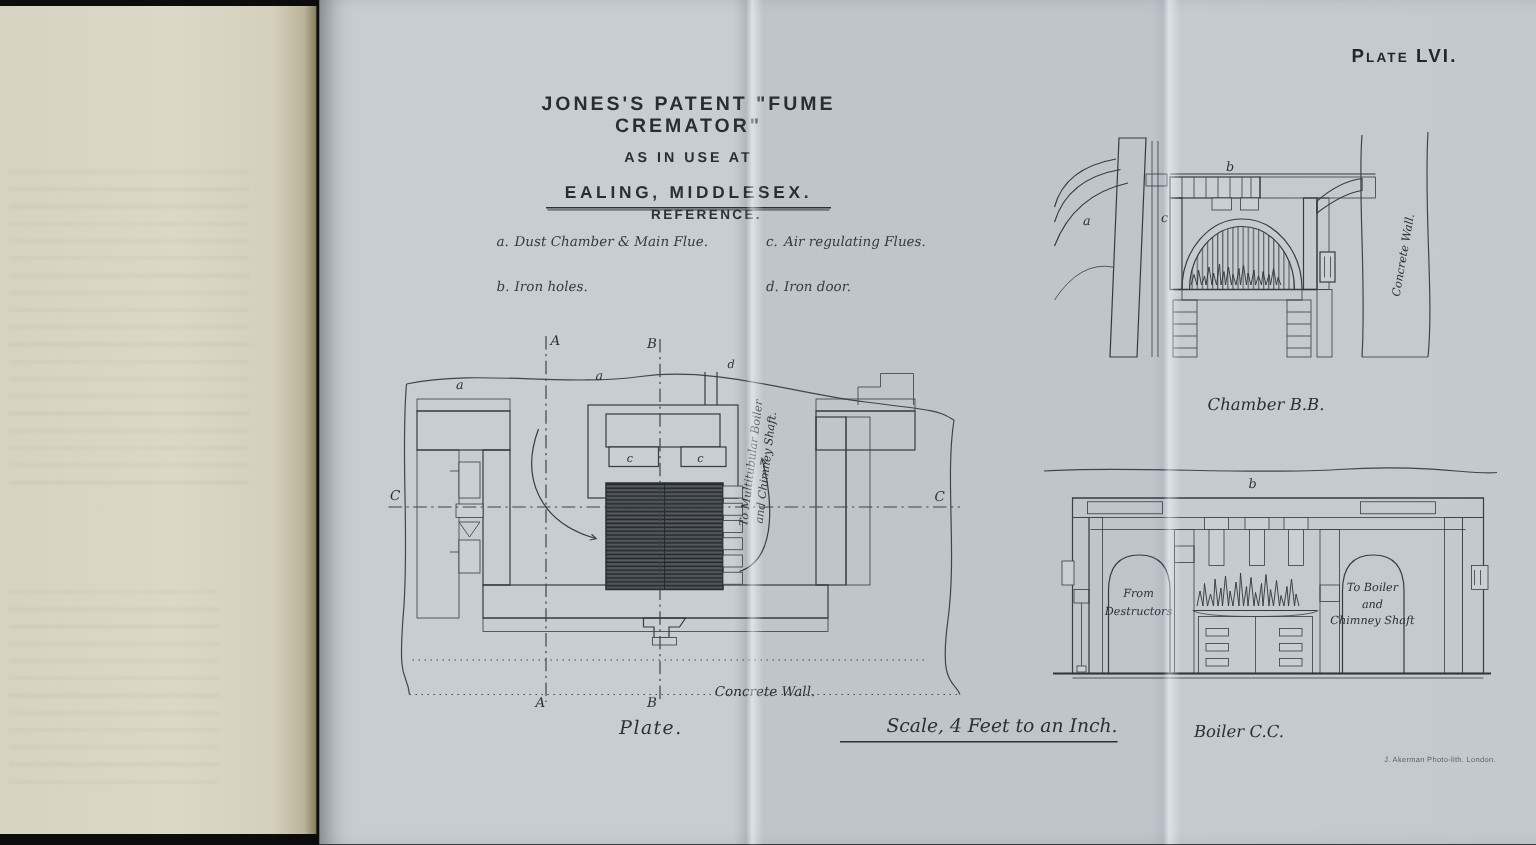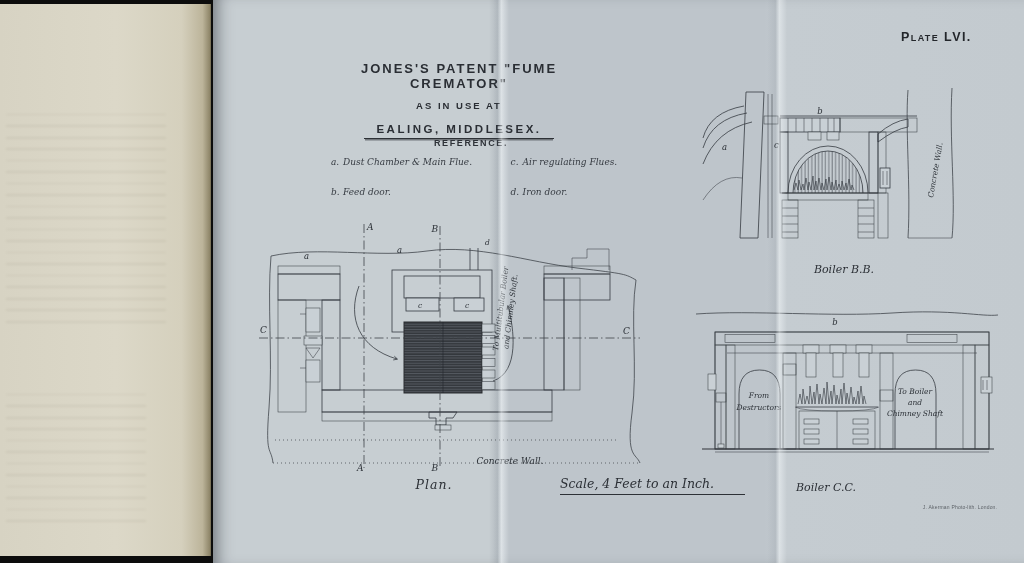--- a/index.html
+++ b/index.html
@@ -39,21 +39,21 @@
   .ref-h{text-align:center;font-size:9px;font-weight:700;letter-spacing:1.6px;color:#2e3238;}
   .ref-grid{margin-top:9px;display:grid;grid-template-columns:57% 43%;row-gap:4px;
     font-family:"DejaVu Serif",serif;font-style:italic;font-size:9px;gap:20px;}
   .ref-grid .k{display:inline-block;width:12px;}
 
   .caption{position:absolute;font-family:"DejaVu Serif",serif;font-style:italic;
     color:#2c3036;text-align:center;}
   .cap-plan{left:190px;top:477px;width:62px;font-size:12.5px;letter-spacing:1px;}
   .cap-bb{left:581px;top:263px;width:100px;font-size:11px;}
   .cap-cc{left:563px;top:481px;width:100px;font-size:11px;}
-  .scale-note{position:absolute;left:347px;top:476px;width:185px;text-align:left;
+  .scale-note{position:absolute;left:347px;top:476px;width:185px;text-align:right;
     font-family:"DejaVu Serif",serif;font-style:italic;font-size:12.5px;color:#2c3036;
     padding-bottom:3px;border-bottom:1.6px solid #2d3136;}
   .imprint{position:absolute;left:707px;top:504px;width:80px;text-align:center;
     font-size:5px;color:#4a4f55;opacity:.85;letter-spacing:.2px;}
 
   svg{position:absolute;overflow:visible;}
   .plan-svg{left:44px;top:218px;}
   .bb-svg{left:489px;top:88px;}
   .cc-svg{left:479px;top:308px;}
 
@@ -115,21 +115,21 @@
       <div class="t1">JONES'S PATENT "FUME CREMATOR"</div>
       <div class="t2">AS IN USE AT</div>
       <div class="t3"><span>EALING, MIDDLESEX.</span></div>
     </div>
 
     <div class="ref-block">
       <div class="ref-h">REFERENCE.</div>
       <div class="ref-grid">
         <div><span class="k">a.</span><span>Dust Chamber &amp; Main Flue.</span></div>
         <div><span class="k">c.</span><span>Air regulating Flues.</span></div>
-        <div><span class="k">b.</span><span>Feed door.</span></div>
+        <div><span class="k">b.</span><span>Iron holes.</span></div>
         <div><span class="k">d.</span><span>Iron door.</span></div>
       </div>
     </div>
 
     <svg class="plan-svg" width="385" height="258" viewBox="0 0 385 258">
 
       <path class="wavy" d="M14,38 C60,28 120,40 170,33 S270,44 320,50 S368,56 379,62"></path>
       <path class="wavy" d="M379,62 C373,100 381,150 375,195 S379,235 383,245"></path>
       <path class="wavy" d="M14,38 C10,84 16,140 12,190 S14,228 16,245"></path>
       <line class="dots" x1="18" y1="222" x2="360" y2="222"></line>
@@ -314,19 +314,19 @@
         <line class="ln-thin" x1="295" y1="72" x2="295" y2="82"></line>
       <rect x="16" y="66" width="8" height="16" class="paper ln-thin"></rect>
       <rect x="24" y="85" width="10" height="9" fill="url(#hatchD)" class="ln-thin"></rect>
       <line class="ln-thin" x1="29" y1="94" x2="29" y2="136"></line>
       <rect x="26" y="136" width="6" height="4" class="paper ln-thin"></rect>
 
       <line x1="10" y1="141" x2="302" y2="141" stroke="#30353b" stroke-width="1.2"></line>
       <line class="ln-thin" x1="23" y1="144" x2="297" y2="144"></line>
     </svg>
 
-    <div class="caption cap-plan">Plan.</div>
-    <div class="caption cap-bb">Boiler B.B.</div>
+    <div class="caption cap-plan">Plate.</div>
+    <div class="caption cap-bb">Chamber B.B.</div>
     <div class="caption cap-cc">Boiler C.C.</div>
     <div class="scale-note">Scale, 4 Feet to an Inch.</div>
     <div class="imprint">J. Akerman Photo-lith. London.</div>
   </div>
 </div>
 
 </body></html>

